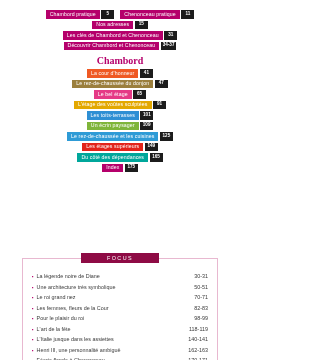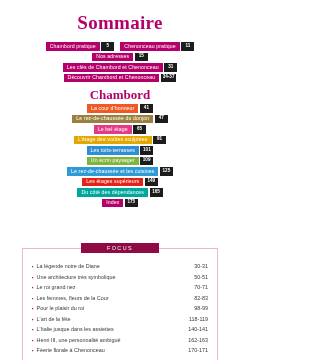--- a/index.html
+++ b/index.html
@@ -65,21 +65,21 @@
     padding: 0 2px;
     margin-left: 1.5px;
     line-height: 1;
   }
 
   
   .section-head {
     text-align: center;
     font-family: "Liberation Serif", serif;
     font-weight: bold;
-    font-size: 13px;
+    font-size: 10px;
     color: #b5006b;
     margin: 6px 0 3px 0;
     line-height: 1;
   }
 
   
   .focus-wrap {
     position: absolute;
     left: 22px;
     right: 22px;
@@ -118,21 +118,20 @@
   }
   .focus-text { flex: 0 1 auto; white-space: nowrap; }
   .focus-dots { flex: 1 1 auto; }
   .focus-pages { white-space: nowrap; }
 </style>
 </head>
 <body>
 
 <div class="page">
 
-  <div class="title">Sommaire</div>
 
   <div class="toc">
     <div id="intro-rows">
         <div class="toc-row pair">
           <div class="entry">
             <div class="label" style="background: rgb(181, 0, 107);">Chambord pratique</div>
             <div class="num" style="background: rgb(28, 28, 28);">5</div>
           </div>
           <div class="entry">
             <div class="label" style="background: rgb(181, 0, 107);">Chenonceau pratique</div>

